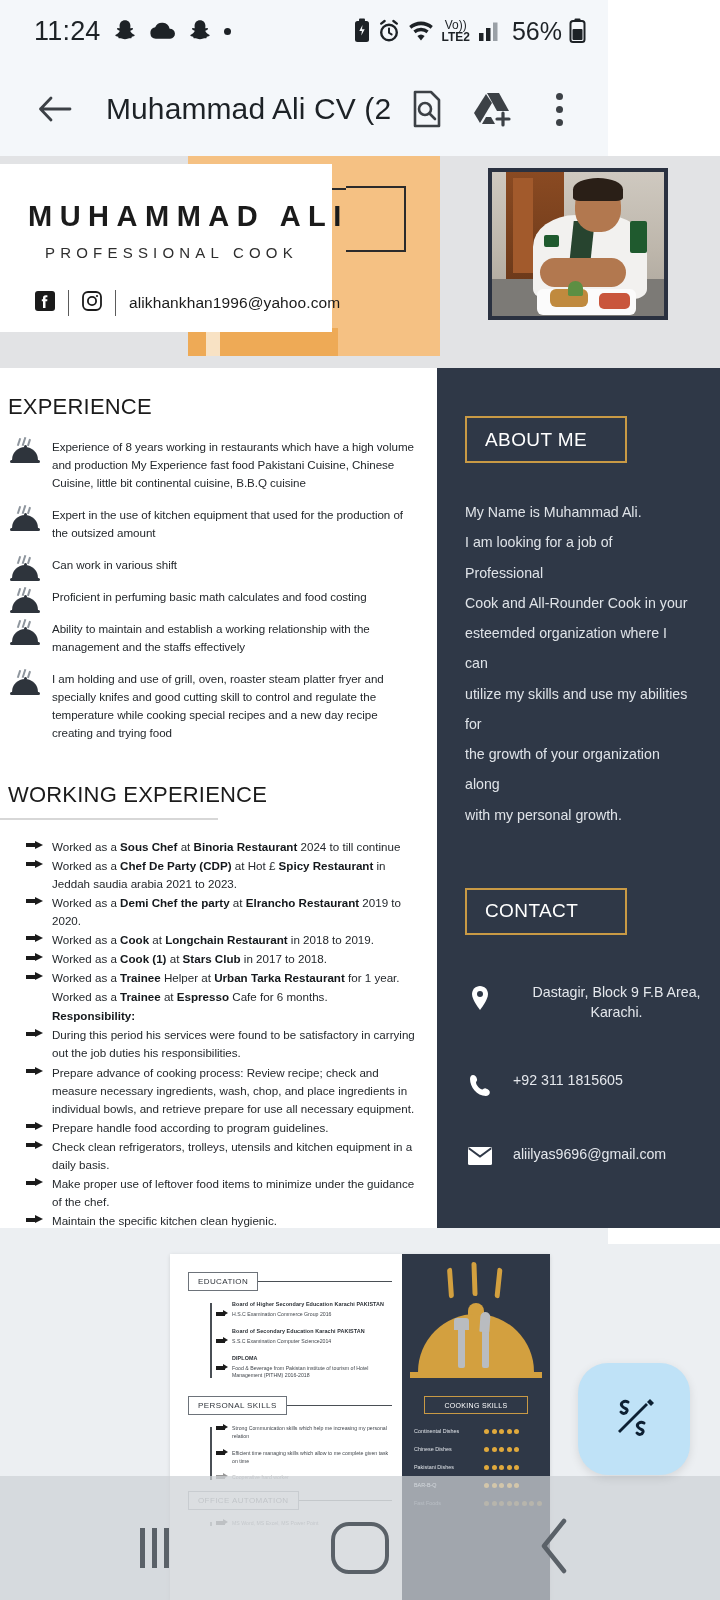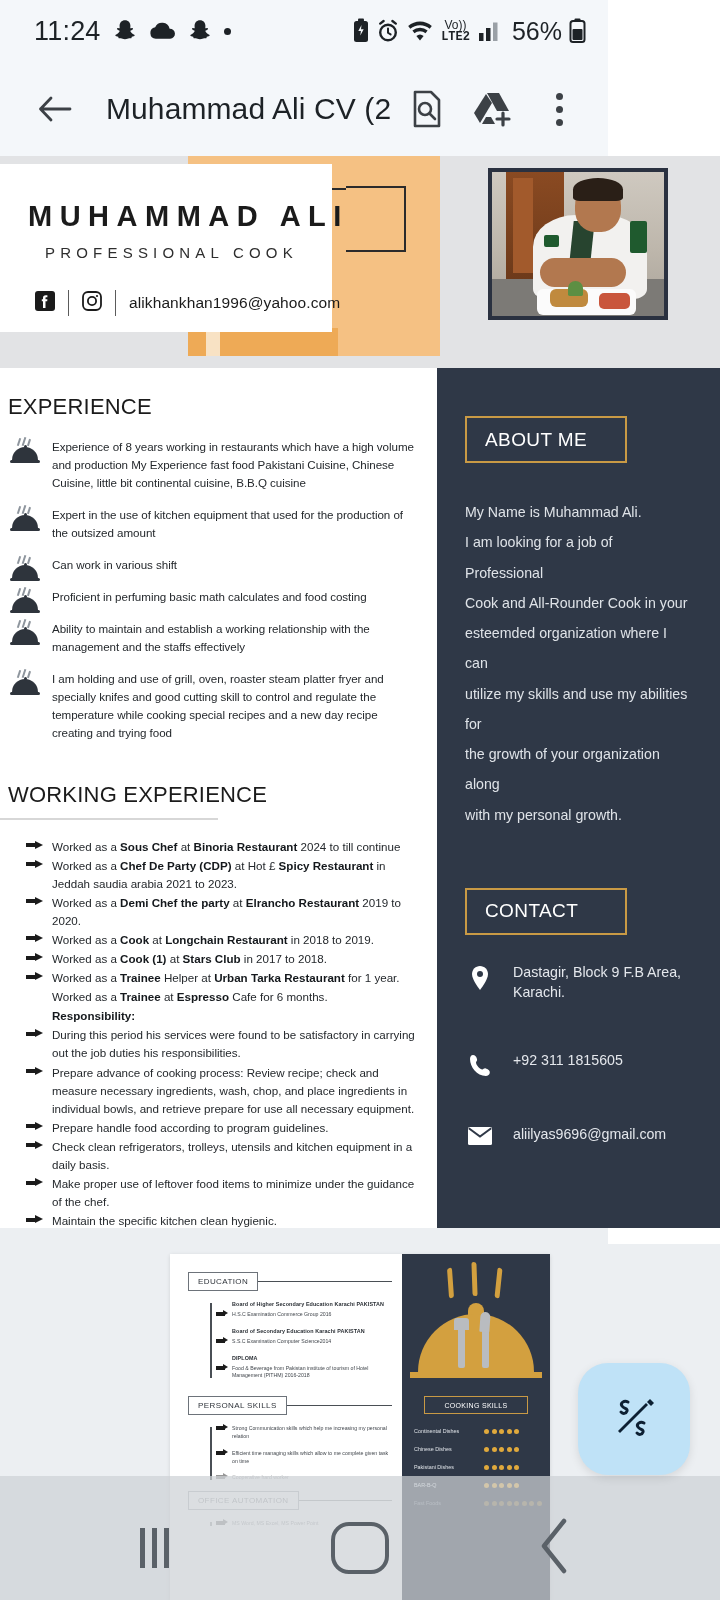--- a/index.html
+++ b/index.html
@@ -136,21 +136,21 @@
   .cloche .s3 { left: 18px; top: 1px; height: 7px; }
 
   
   .r-badge {
     margin: 48px 0 0 28px; width: 162px; height: 47px; border: 2px solid #c99a45;
     display: flex; align-items: center; padding-left: 18px;
   }
   .r-badge span { color: #fff; font-size: 19px; letter-spacing: .4px; }
   .r-para { margin: 34px 28px 0 28px; }
   .r-line { color: #dfe3e8; font-size: 14.2px; line-height: 2.13; }
-  .r-contact { margin: 28px 0 0 30px; }
+  .r-contact { margin: 48px 0 0 30px; text-align: center; }
   .c-row { display: flex; align-items: flex-start; gap: 20px; margin-bottom: 48px; }
   .c-ic { width: 26px; flex: none; display: flex; justify-content: center; padding-top: 2px; }
   .c-tx { color: #e4e7ec; font-size: 14.2px; line-height: 1.4; }
 
   
   .gap { height: 16px; background: #eceff2; }
   .page2wrap { position: relative; width: 720px; height: 356px; background: #eceff2; overflow: hidden; }
   .page2 {
     position: absolute; left: 170px; top: 10px; width: 380px; height: 346px;
     background: #fff; display: flex; box-shadow: 0 1px 4px rgba(0,0,0,.12);
@@ -268,21 +268,21 @@
       </span>
       <span class="sb-ic">
         <svg width="28" height="24" viewBox="0 0 28 24">
             <path fill="#1d2226" d="M14 6.2c3.7 0 7.1 1.3 9.7 3.5l2.1-2.6A19 19 0 0 0 14 2.6 19 19 0 0 0 2.2 7.1l2.1 2.6A15 15 0 0 1 14 6.2z"></path>
             <path fill="#1d2226" d="M14 12.2c2.1 0 4 .7 5.5 2l2.1-2.6A12 12 0 0 0 14 8.8a12 12 0 0 0-7.6 2.8l2.1 2.6c1.5-1.3 3.4-2 5.5-2z"></path>
             <path fill="#1d2226" d="M14 21.4l3.6-4.4a5.6 5.6 0 0 0-7.2 0z"></path>
           </svg>
       </span>
       <span class="sb-ic" style="display:flex;flex-direction:column;line-height:1;">
         <span style="font-size:12px;">Vo))</span>
-        <span style="font-size:12px;font-weight:700;font-family:Liberation Mono, monospace;">LTE2</span>
+        <span style="font-size:12px;font-weight:700;">LTE2</span>
       </span>
       <span class="sb-ic">
         <svg width="24" height="24" viewBox="0 0 24 24">
             <rect x="2" y="14" width="4.5" height="8" fill="#1d2226"></rect>
             <rect x="9" y="9" width="4.5" height="13" fill="#1d2226"></rect>
             <rect x="16" y="3.5" width="4.5" height="18.5" fill="#9aa0a6"></rect>
           </svg>
       </span>
       <span class="sb-pct">56%</span>
       <span class="sb-ic">

